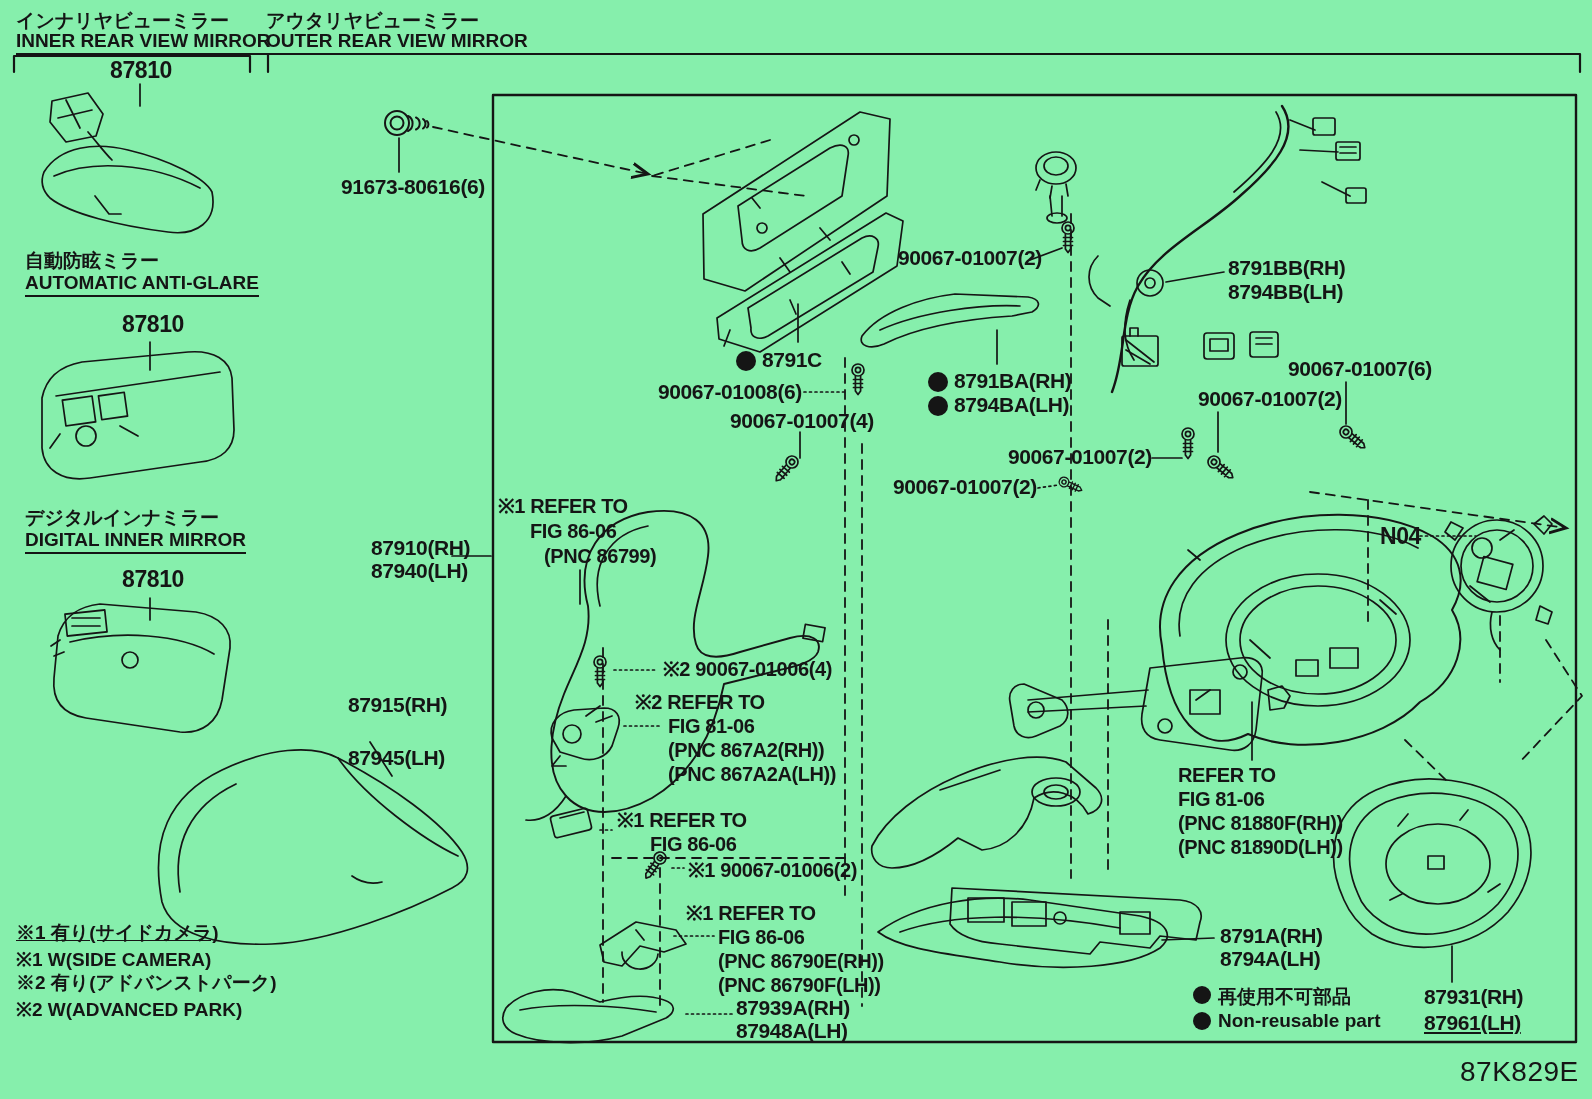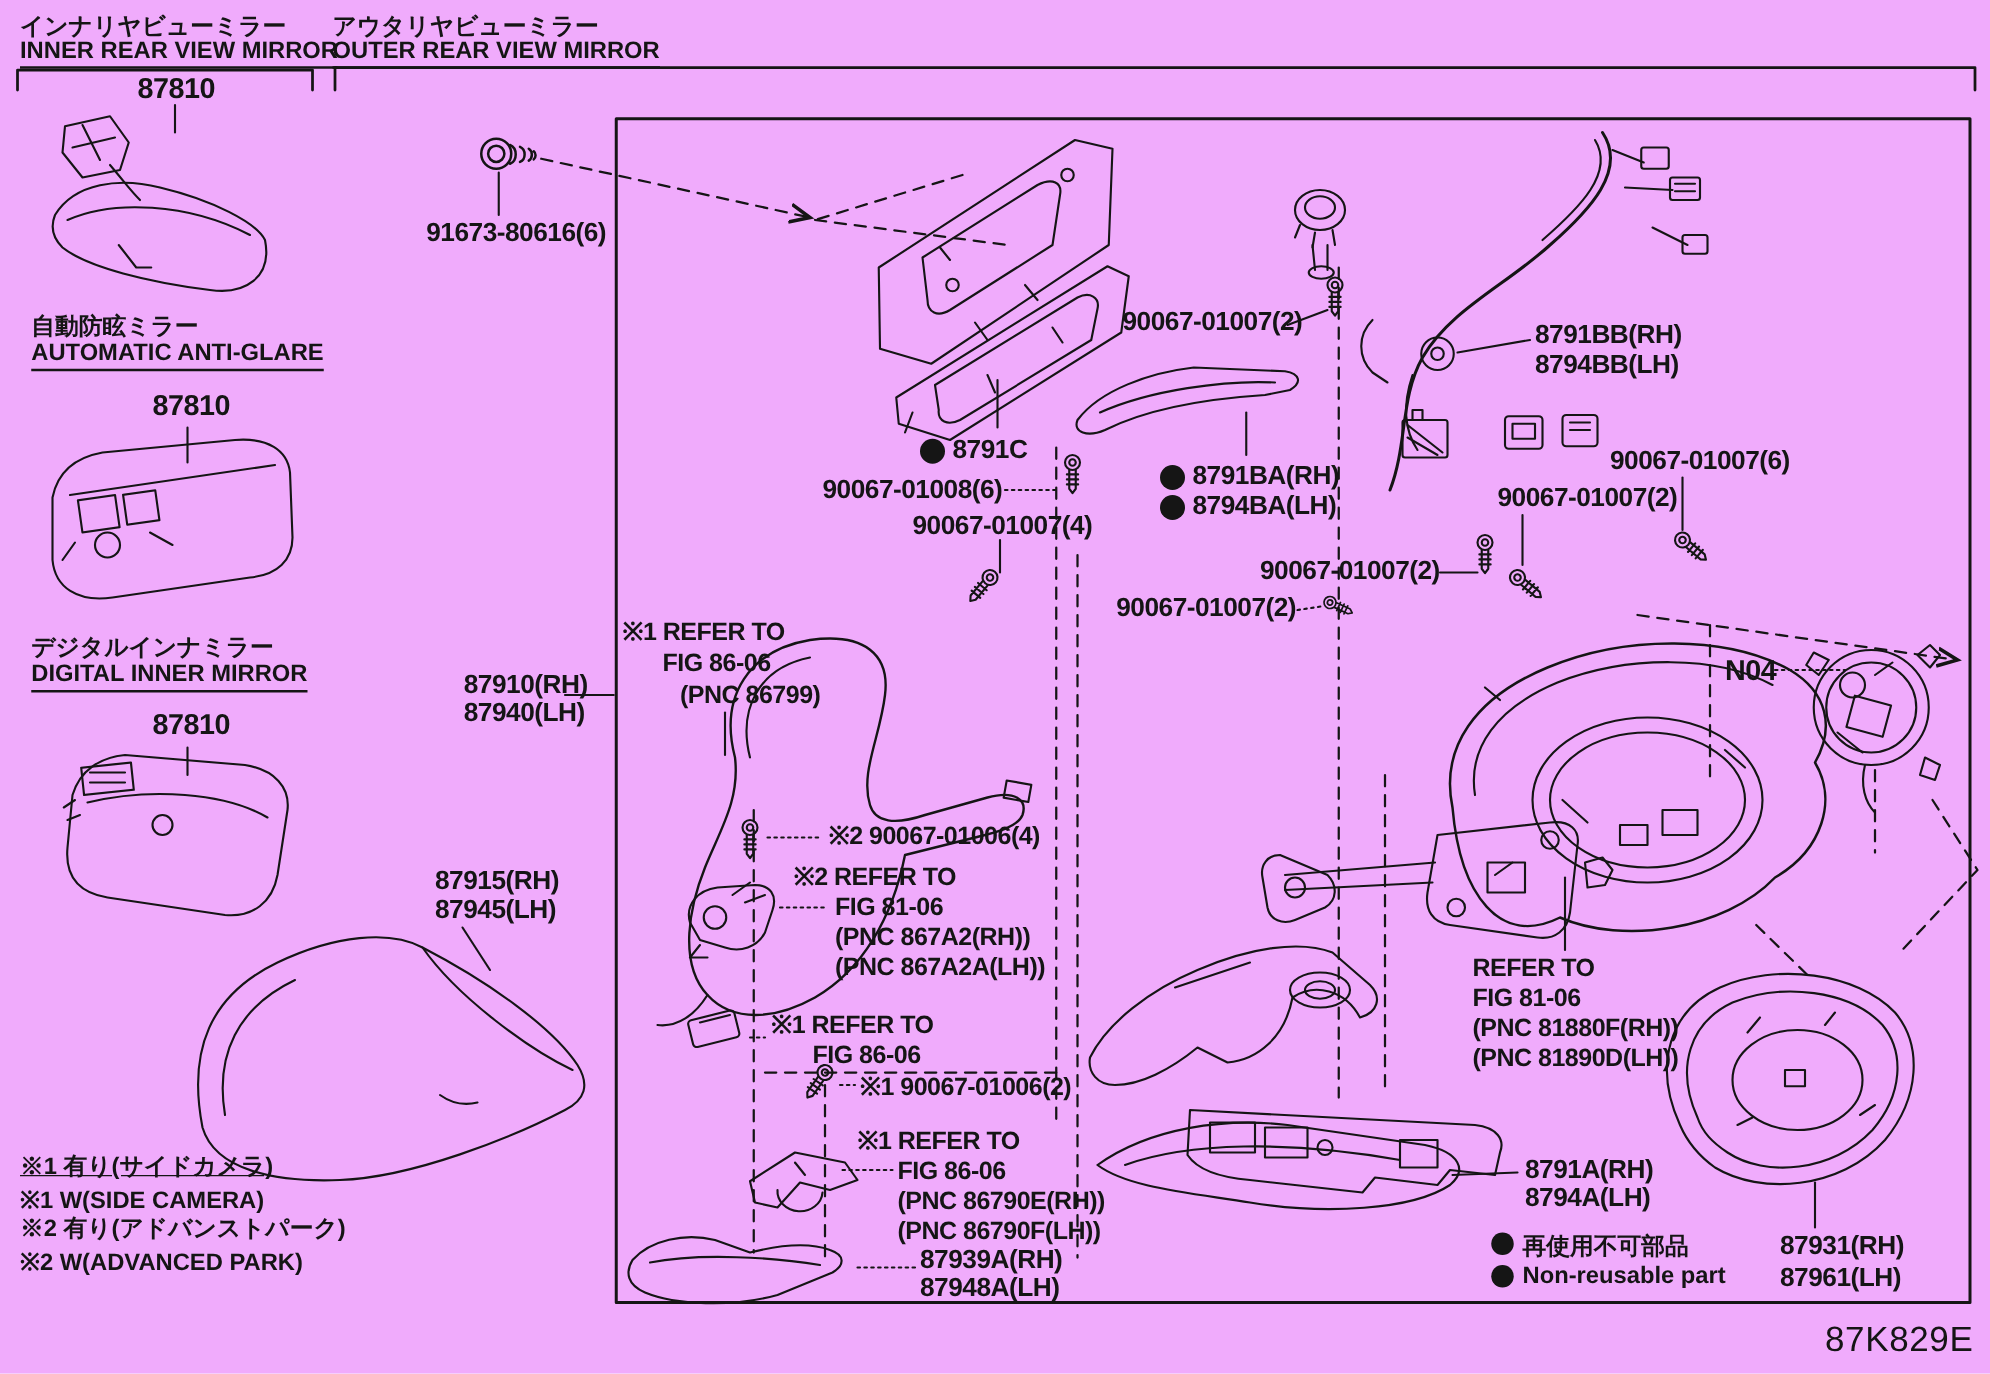--- a/index.html
+++ b/index.html
@@ -1,16 +1,16 @@
 <!DOCTYPE html>
 <html><head>
 <meta charset="utf-8">
 <style>
   html,body{margin:0;padding:0;background:#fff;}
-  .canvas{position:relative;width:1592px;height:1099px;background:#f0abfc;overflow:hidden;
+  .canvas{position:relative;width:1592px;height:1099px;background:#86efac;overflow:hidden;
           font-family:"Liberation Sans",sans-serif;color:#151515;}
   svg{position:absolute;left:0;top:0;}
   .lbl{position:absolute;font-weight:bold;font-size:21px;line-height:1.05;white-space:nowrap;letter-spacing:-0.4px;}
   .pn{font-size:23px;}
   .ref{font-size:20px;}
   .hd{position:absolute;font-weight:bold;font-size:19px;white-space:nowrap;}
   .hd.u{border-bottom:2px solid #151515;padding-bottom:1px;}
   .note{position:absolute;font-weight:bold;font-size:19px;white-space:nowrap;}
   .code{position:absolute;font-weight:normal;font-size:28px;letter-spacing:0.5px;}
 </style>
@@ -285,21 +285,21 @@
 <div class="hd u" style="left:266px;top:30px;">OUTER REAR VIEW MIRROR</div>
 <div class="hd" style="left:25px;top:248px;">自動防眩ミラー</div>
 <div class="hd u" style="left:25px;top:272px;">AUTOMATIC ANTI-GLARE</div>
 <div class="hd" style="left:25px;top:505px;">デジタルインナミラー</div>
 <div class="hd u" style="left:25px;top:529px;">DIGITAL INNER MIRROR</div>
 
 <div class="lbl pn" style="left:110px;top:58px;">87810</div>
 <div class="lbl pn" style="left:122px;top:312px;">87810</div>
 <div class="lbl pn" style="left:122px;top:567px;">87810</div>
 <div class="lbl" style="left:348px;top:694px;">87915(RH)</div>
-<div class="lbl" style="left:348px;top:717px;">87945(LH)</div>
+<div class="lbl" style="left:348px;top:747px;">87945(LH)</div>
 <div class="lbl" style="left:341px;top:176px;">91673-80616(6)</div>
 
 <div class="lbl" style="left:898px;top:247px;">90067-01007(2)</div>
 <div class="lbl" style="left:1228px;top:257px;">8791BB(RH)</div>
 <div class="lbl" style="left:1228px;top:281px;">8794BB(LH)</div>
 <div class="lbl" style="left:762px;top:349px;">8791C</div>
 <div class="lbl" style="left:658px;top:381px;">90067-01008(6)</div>
 <div class="lbl" style="left:730px;top:410px;">90067-01007(4)</div>
 <div class="lbl" style="left:954px;top:370px;">8791BA(RH)</div>
 <div class="lbl" style="left:954px;top:394px;">8794BA(LH)</div>
@@ -341,21 +341,21 @@
 
 <div class="lbl pn" style="left:1380px;top:524px;">N04</div>
 
 <div class="lbl" style="left:1220px;top:925px;">8791A(RH)</div>
 <div class="lbl" style="left:1220px;top:948px;">8794A(LH)</div>
 
 <div class="note" style="left:1218px;top:984px;">再使用不可部品</div>
 <div class="note" style="left:1218px;top:1010px;">Non-reusable part</div>
 
 <div class="lbl" style="left:1424px;top:986px;">87931(RH)</div>
-<div class="lbl" style="left:1424px;top:1012px;">87961(LH)</div>
+<div class="lbl" style="left:1424px;top:1012px;text-decoration:underline;">87961(LH)</div>
 
 <div class="note" style="left:16px;top:920px;text-decoration:underline;">※1 有り(サイドカメラ)</div>
 <div class="note" style="left:16px;top:946px;">※1 W(SIDE CAMERA)</div>
 <div class="note" style="left:16px;top:970px;">※2 有り(アドバンストパーク)</div>
 <div class="note" style="left:16px;top:996px;">※2 W(ADVANCED PARK)</div>
 
 <div class="code" style="left:1460px;top:1056px;">87K829E</div>
 
 </div>
 

